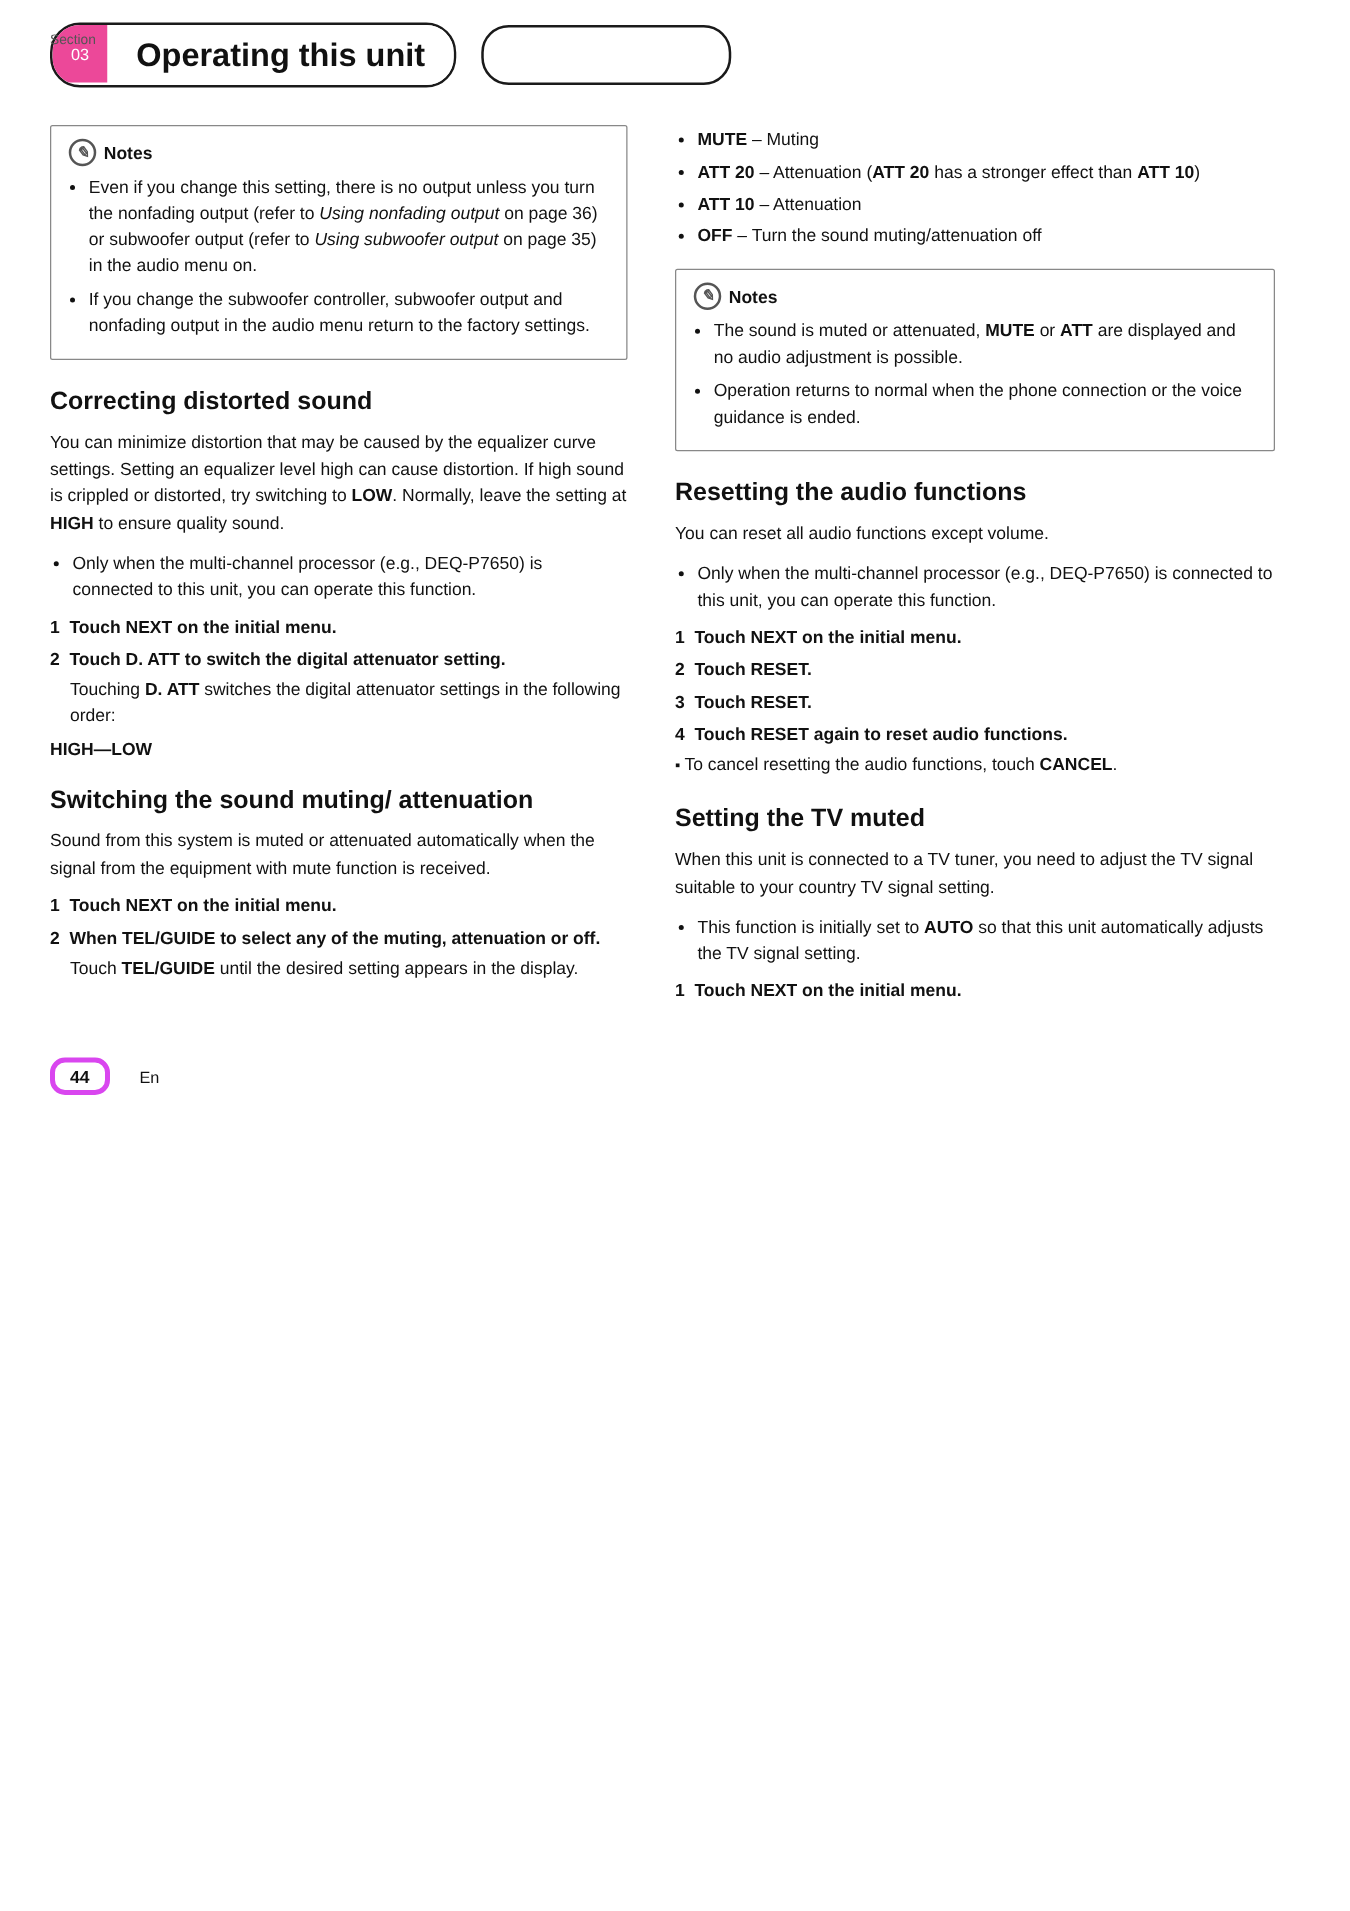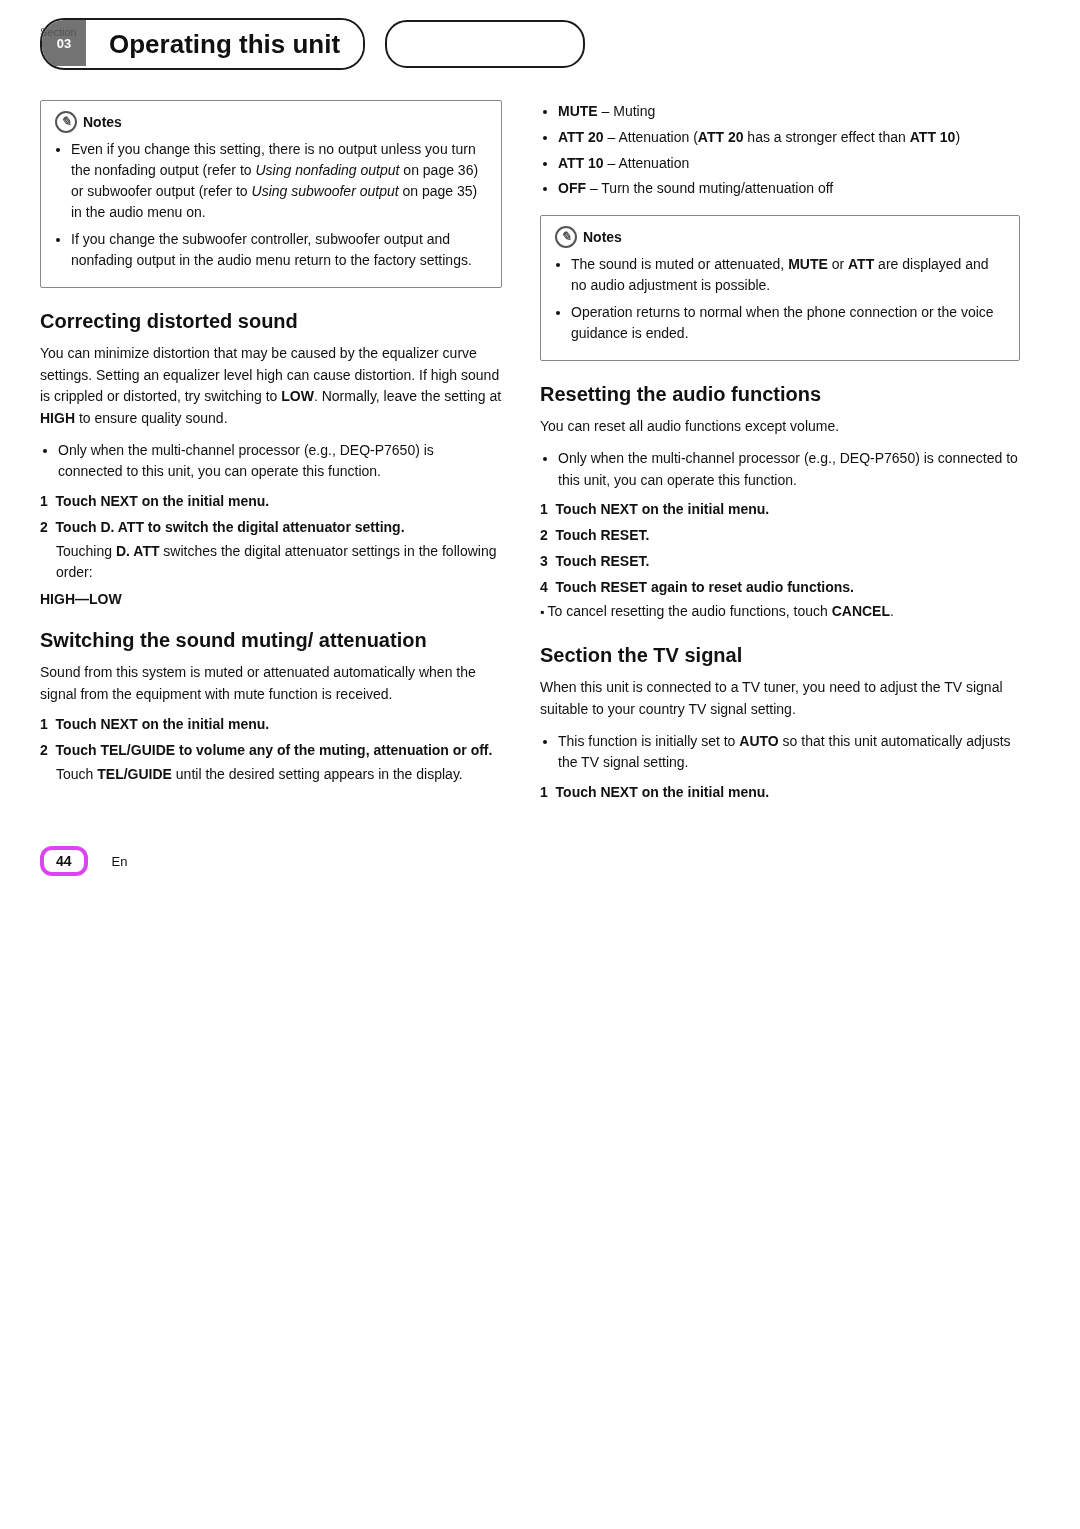--- a/index.html
+++ b/index.html
@@ -15,24 +15,24 @@
 
     
     .header {
       display: flex;
       align-items: center;
       padding: 0 40px;
       margin-top: 18px;
       margin-bottom: 30px;
     }
     .section-badge {
-      background: #737373;
+      background: #ec4899;
       color: #fff;
       font-size: 13px;
-      font-weight: bold;
+      font-weight: normal;
       padding: 2px 8px;
       border-radius: 3px 0 0 3px;
       height: 46px;
       display: flex;
       align-items: center;
       justify-content: center;
       min-width: 44px;
     }
     .section-label {
       font-size: 11px;
@@ -244,21 +244,21 @@
 
     <p class="step"><span>1</span>&nbsp;&nbsp;<span>Touch NEXT on the initial menu.</span></p>
     <p class="step"><span>2</span>&nbsp;&nbsp;<span>Touch D. ATT to switch the digital attenuator setting.</span></p>
     <p class="step-body">Touching <strong>D. ATT</strong> switches the digital attenuator settings in the following order:</p>
     <p class="high-low">HIGH—LOW</p>
 
     <div class="section-heading">Switching the sound muting/ attenuation</div>
     <p class="body-text">Sound from this system is muted or attenuated automatically when the signal from the equipment with mute function is received.</p>
 
     <p class="step"><span>1</span>&nbsp;&nbsp;<span>Touch NEXT on the initial menu.</span></p>
-    <p class="step"><span>2</span>&nbsp;&nbsp;<span>Touch TEL/GUIDE to volume any of the muting, attenuation or off.</span></p>
+    <p class="step"><span>2</span>&nbsp;&nbsp;<span>When TEL/GUIDE to select any of the muting, attenuation or off.</span></p>
     <p class="step-body">Touch <strong>TEL/GUIDE</strong> until the desired setting appears in the display.</p>
 
   </div>
 
   <div class="col-right">
 
     <ul class="mute-list">
       <li><strong>MUTE</strong> – Muting</li>
       <li><strong>ATT 20</strong> – Attenuation (<strong>ATT 20</strong> has a stronger effect than <strong>ATT 10</strong>)</li>
       <li><strong>ATT 10</strong> – Attenuation</li>
@@ -283,21 +283,21 @@
     </ul>
 
     <p class="step"><span>1</span>&nbsp;&nbsp;<span>Touch NEXT on the initial menu.</span></p>
     <p class="step"><span>2</span>&nbsp;&nbsp;<span>Touch RESET.</span></p>
     <p class="step"><span>3</span>&nbsp;&nbsp;<span>Touch RESET.</span></p>
     <p class="step"><span>4</span>&nbsp;&nbsp;<span>Touch RESET again to reset audio functions.</span></p>
     <ul class="sq-bullet">
       <li>To cancel resetting the audio functions, touch <strong>CANCEL</strong>.</li>
     </ul>
 
-    <div class="section-heading">Section the TV signal</div>
+    <div class="section-heading">Setting the TV muted</div>
     <p class="body-text">When this unit is connected to a TV tuner, you need to adjust the TV signal suitable to your country TV signal setting.</p>
     <ul class="bullet-list">
       <li>This function is initially set to <strong>AUTO</strong> so that this unit automatically adjusts the TV signal setting.</li>
     </ul>
     <p class="step"><span>1</span>&nbsp;&nbsp;<span>Touch NEXT on the initial menu.</span></p>
 
   </div>
 </div>
 
 <div class="footer">

